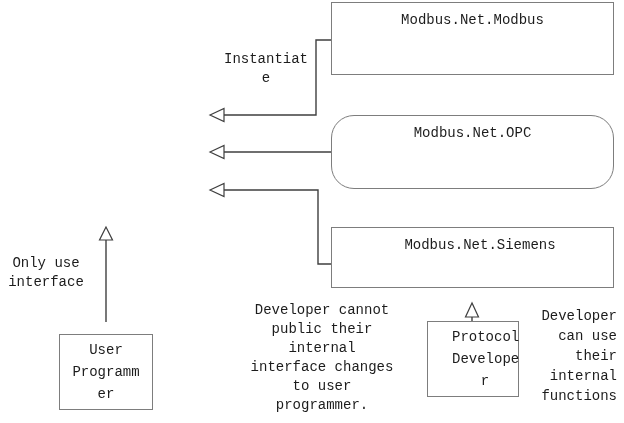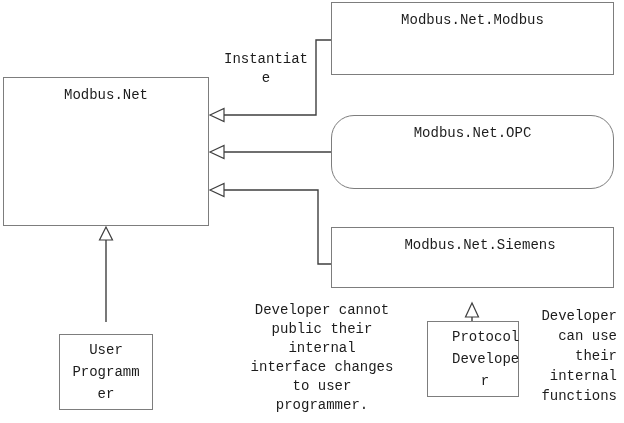--- a/index.html
+++ b/index.html
@@ -92,23 +92,20 @@
     <g>
       <polyline points="106,322 106,240"></polyline>
       <polygon points="106,227 99.5,240 112.5,240"></polygon>
     </g>
     <g>
       <polyline points="472,321 472,317"></polyline>
       <polygon points="472,303 465.5,317 478.5,317"></polygon>
     </g>
   </svg>
 
-  <div class="box" id="box-main">
-    <div class="box-label">Modbus.Net</div>
-  </div>
 
   <div class="box" id="box-modbus">
     <div class="box-label">Modbus.Net.Modbus</div>
   </div>
 
   <div class="box" id="box-opc">
     <div class="box-label">Modbus.Net.OPC</div>
   </div>
 
   <div class="box" id="box-siemens">
@@ -123,20 +120,22 @@
 
   <div class="box" id="box-protocol">
     <div class="box-label multiline">Protocol
 Develope
 r</div>
   </div>
 
   <div class="note" id="note-instantiate">Instantiat
 e</div>
 
+  <div class="note" id="note-only-use">Only use
+interface</div>
 
   <div class="note" id="note-dev-cannot">Developer cannot
 public their
 internal
 interface changes
 to user
 programmer.</div>
 
   <div class="note" id="note-dev-can">Developer
 can use

